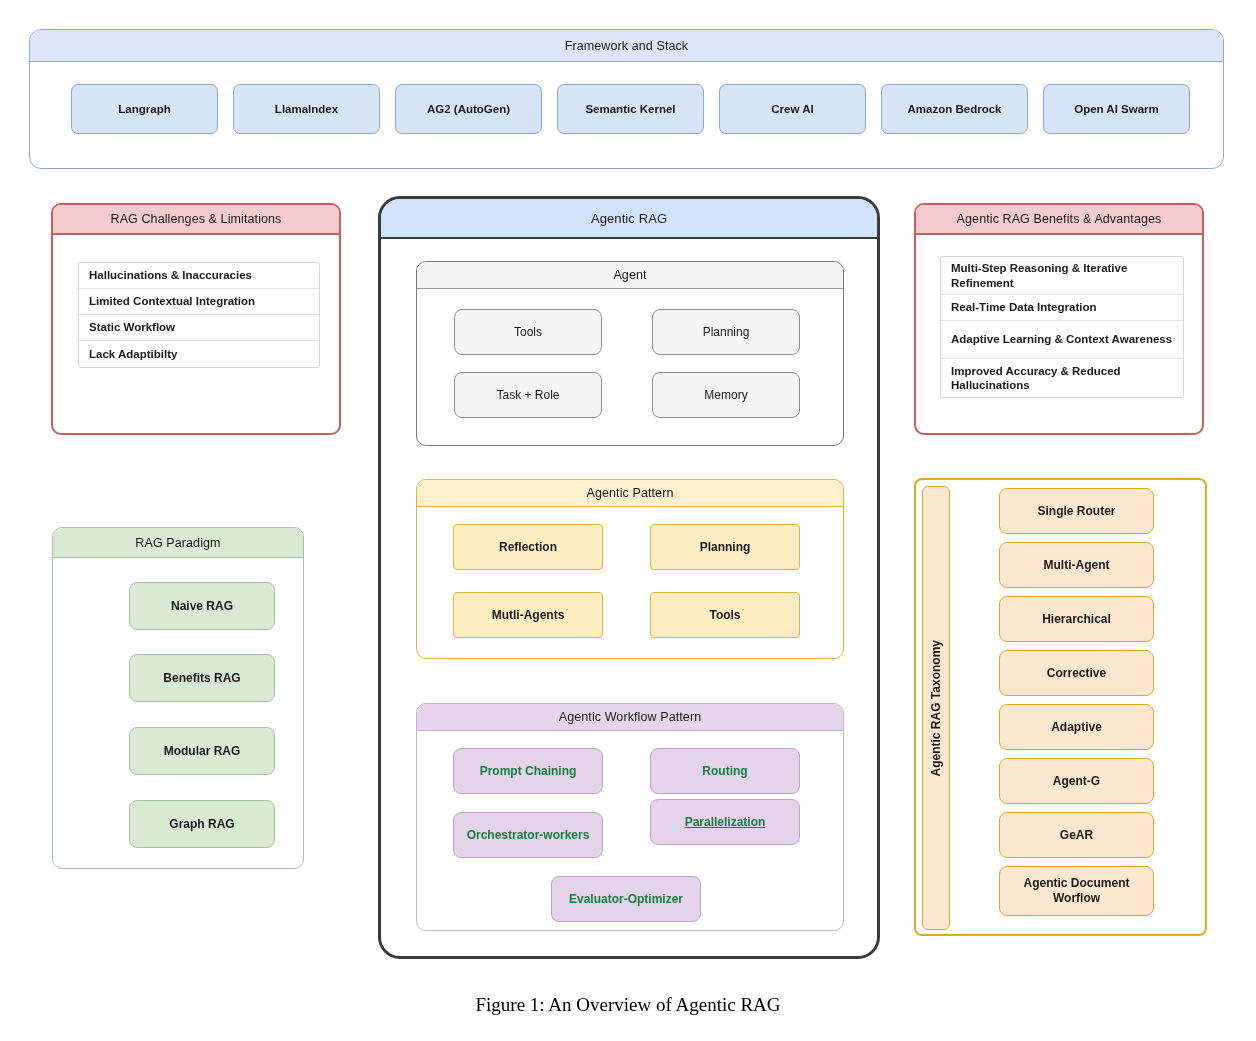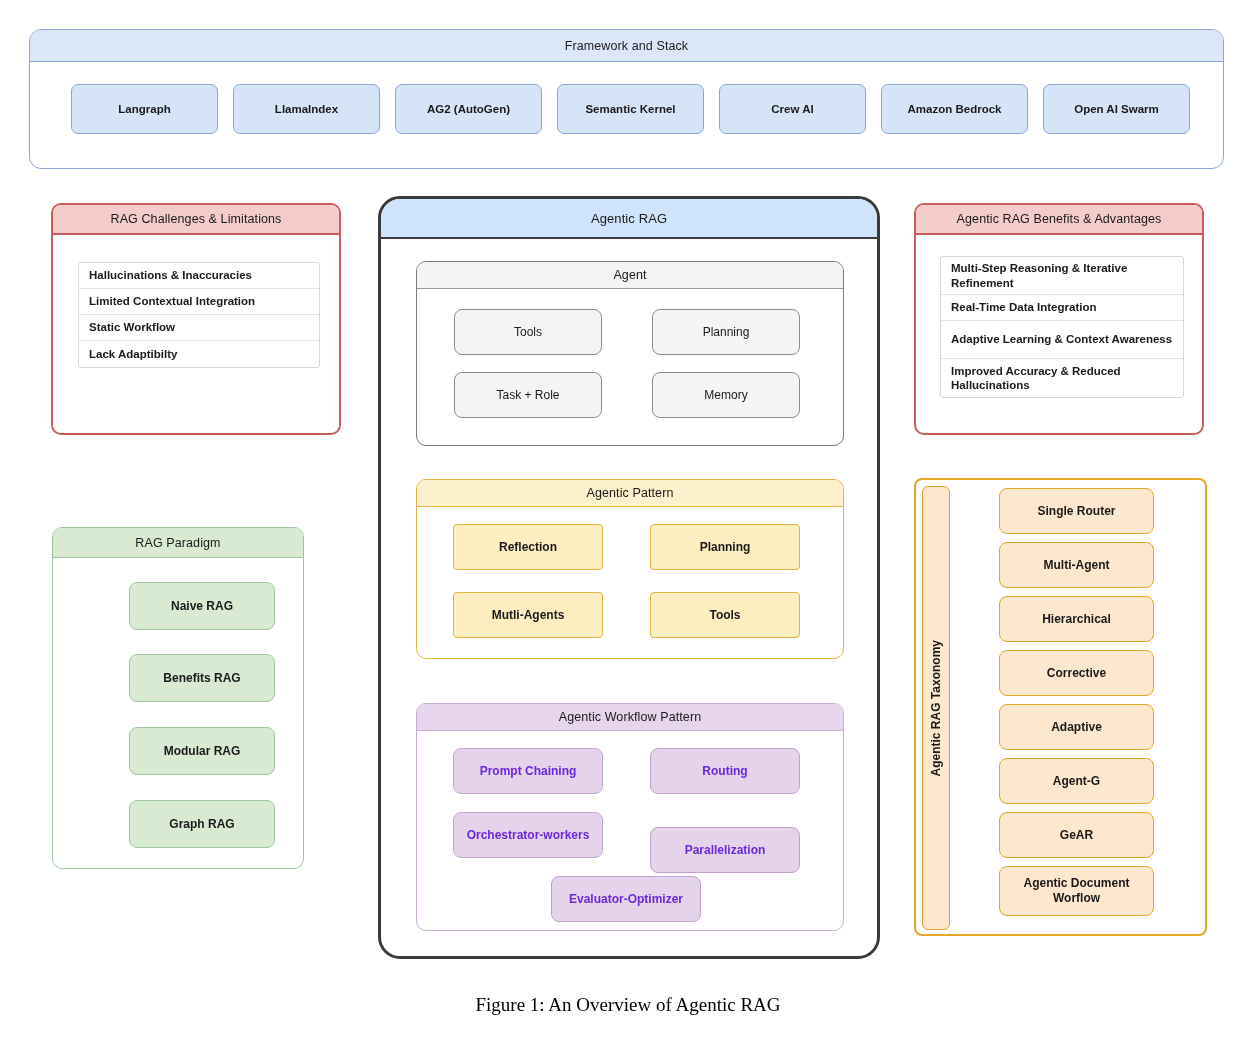--- a/index.html
+++ b/index.html
@@ -145,21 +145,21 @@
 
   
   #workflow-panel { border: 1.6px solid #c9aed2; border-radius: 10px; background:#fff; }
   #workflow-panel > .panel-title { height: 27px; background: #e6d5ec; border-bottom: 1.4px solid #c9aed2; }
   .purple-chip {
     position: absolute;
     background: #e4d3ea;
     border: 1.2px solid #c1a3ca;
     border-radius: 8px;
     display: flex; align-items: center; justify-content: center;
-    font-size: 12px; font-weight: bold; color: #6d28d9;
+    font-size: 12px; font-weight: bold; color: #15803d;
   }
 
   
   #taxonomy {
     left: 914px; top: 478px; width: 293px; height: 458px;
     border: 2px solid #e0a824;
     border-radius: 8px;
     background: #ffffff;
   }
   #taxonomy-label {
@@ -257,21 +257,21 @@
         <div class="yellow-chip" style="left:233px; top:85px; width:148px; height:44px;">Tools</div>
       </div>
     </div>
 
     <div class="abs panel" id="workflow-panel" style="left:35px; top:464px; width:428px; height:228px;">
       <div class="panel-title">Agentic Workflow Pattern</div>
       <div class="panel-body" style="height:199px;">
         <div class="purple-chip" style="left:36px;  top:17px;  width:148px; height:44px;">Prompt Chaining</div>
         <div class="purple-chip" style="left:233px; top:17px;  width:148px; height:44px;">Routing</div>
         <div class="purple-chip" style="left:36px;  top:81px;  width:148px; height:44px;">Orchestrator-workers</div>
-        <div class="purple-chip" style="left:233px; top:96px;  width:148px; height:44px;">Parallelization</div>
+        <div class="purple-chip" style="left:233px; top:68px;  width:148px; height:44px;text-decoration:underline;">Parallelization</div>
         <div class="purple-chip" style="left:134px; top:145px; width:148px; height:44px;">Evaluator-Optimizer</div>
       </div>
     </div>
 
   </div>
 </div>
 
 <div class="abs panel panel-red" id="benefits" style="left:914px; top:203px; width:290px; height:232px;">
   <div class="panel-title">Agentic RAG Benefits &amp; Advantages</div>
   <div class="panel-body" style="height:198px;">

